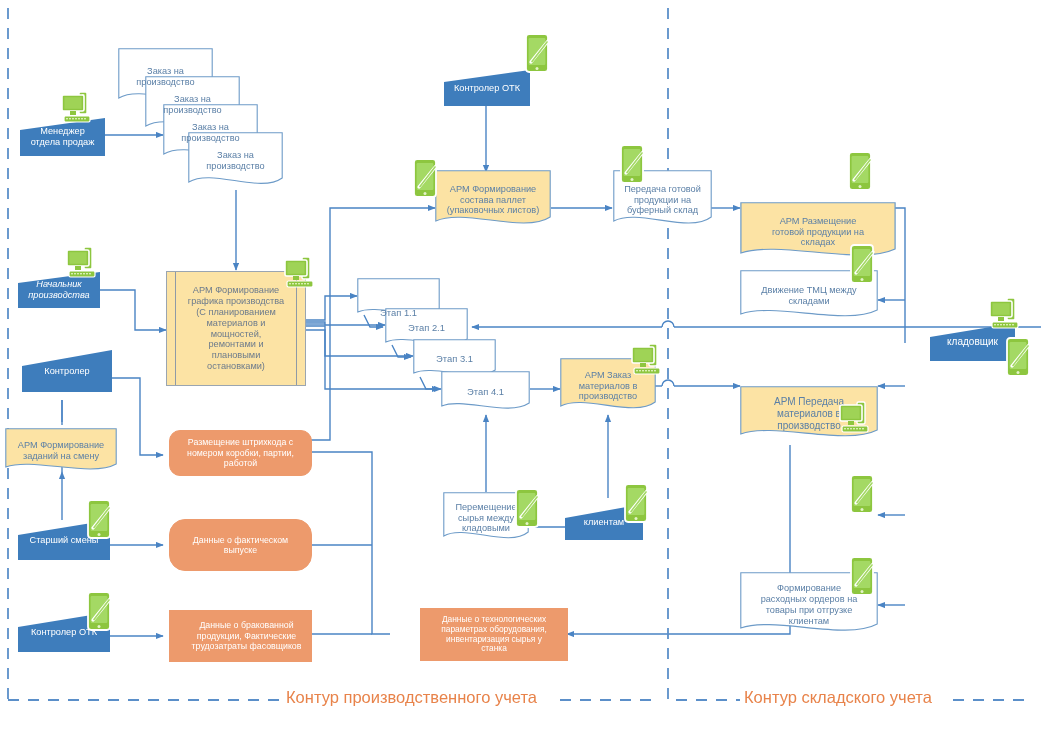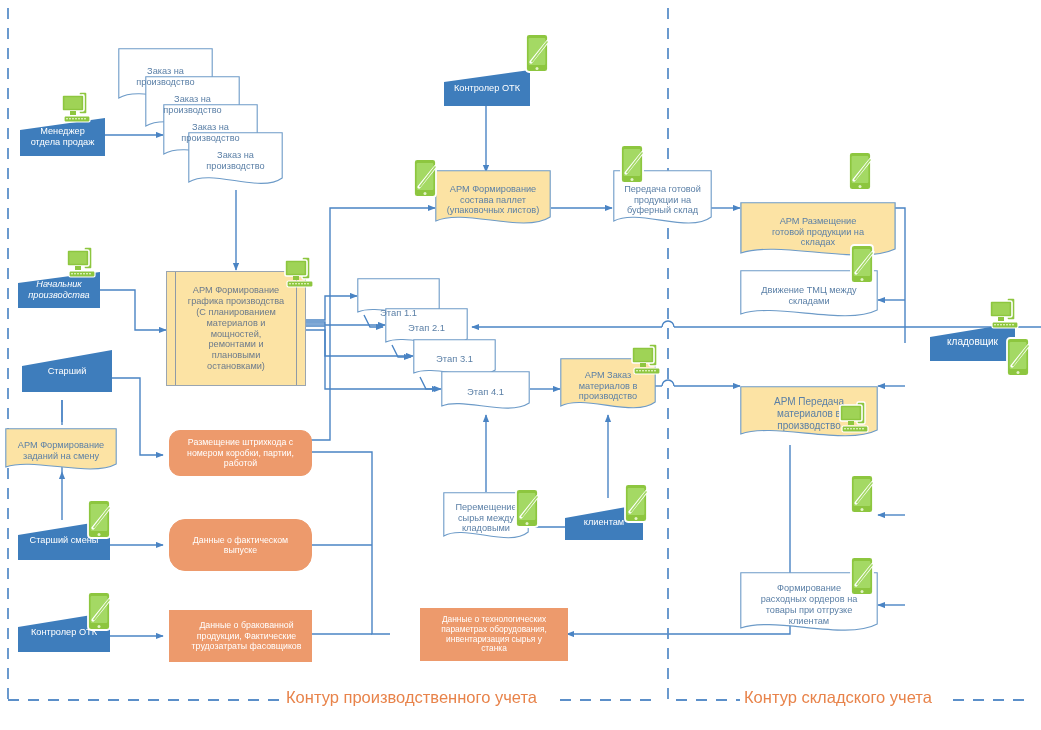--- a/index.html
+++ b/index.html
@@ -165,21 +165,21 @@
     <svg class="actorbg" viewBox="0 0 82 36" preserveAspectRatio="none">
       <path d="M0,11 L82,0 L82,36 L0,36 Z" fill="#3E7DBC"></path>
     </svg>
     <span class="lbl">Начальник<br>производства</span>
   </div>
 
   <div class="node actor" style="left:22px;top:350px;width:90px;height:42px;font-size:9.2px;">
     <svg class="actorbg" viewBox="0 0 90 42" preserveAspectRatio="none">
       <path d="M0,16 L90,0 L90,42 L0,42 Z" fill="#3E7DBC"></path>
     </svg>
-    <span class="lbl">Старший</span>
+    <span class="lbl">Контролер</span>
   </div>
 
   <div class="node actor" style="left:18px;top:520px;width:92px;height:40px;font-size:9.2px;">
     <svg class="actorbg" viewBox="0 0 92 40" preserveAspectRatio="none">
       <path d="M0,15 L92,0 L92,40 L0,40 Z" fill="#3E7DBC"></path>
     </svg>
     <span class="lbl">Старший смены</span>
   </div>
 
   <div class="node actor" style="left:18px;top:612px;width:92px;height:40px;font-size:9.2px;">

